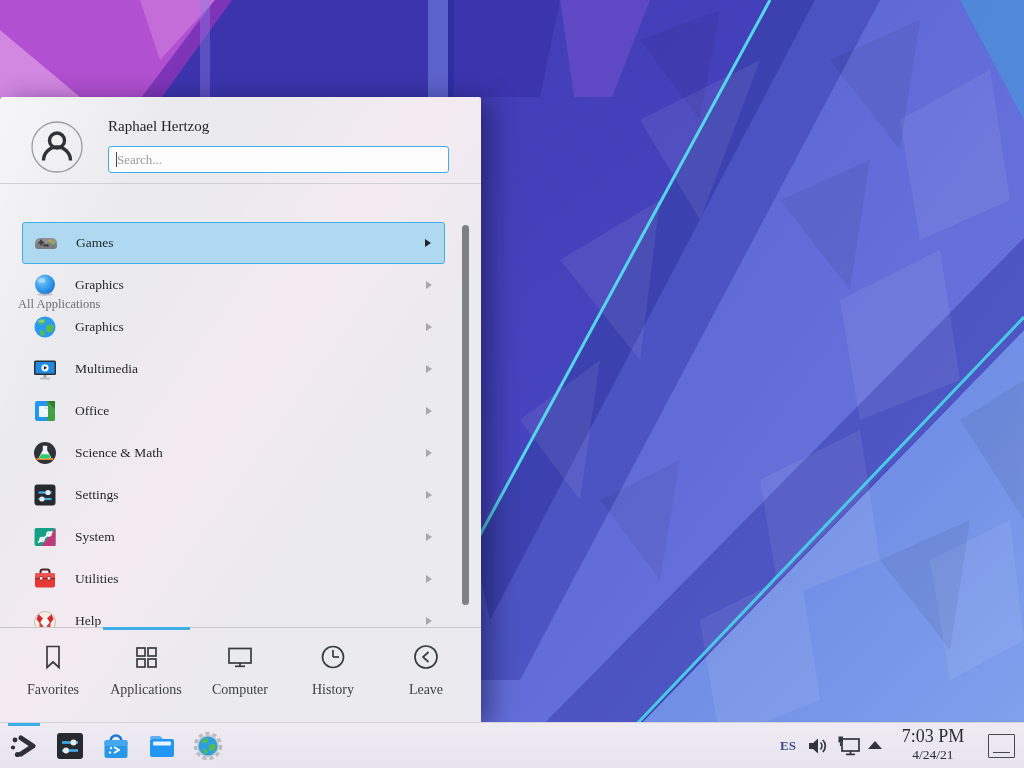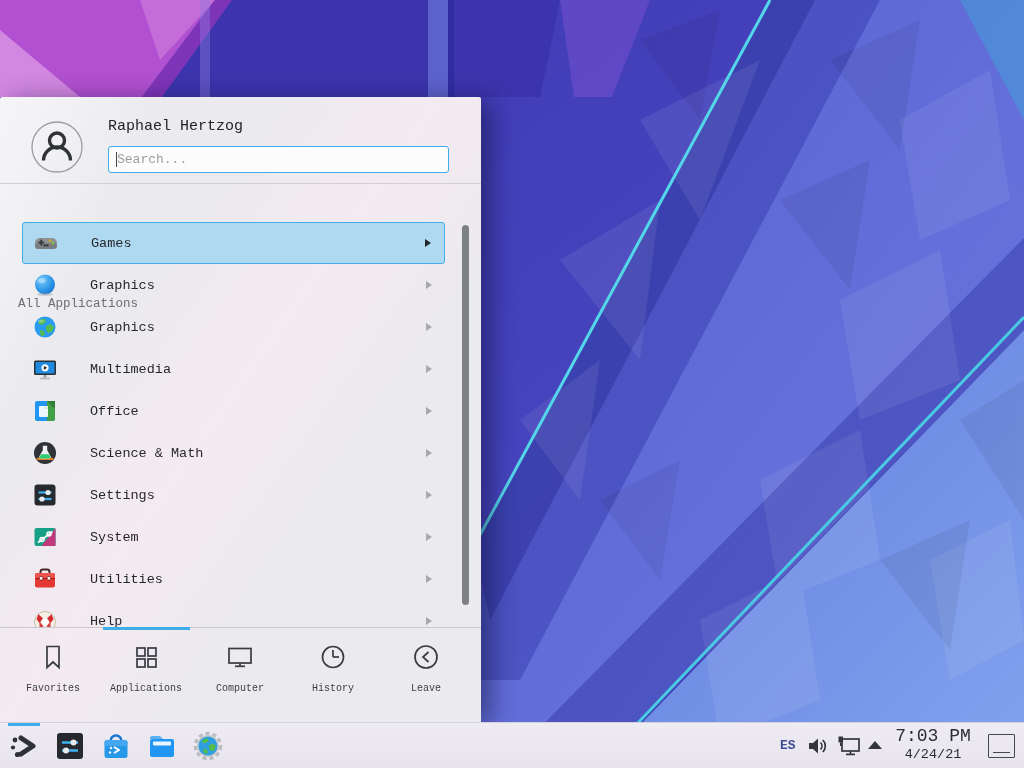--- a/index.html
+++ b/index.html
@@ -1,17 +1,17 @@
 <!DOCTYPE html>
 <html><head>
 <meta charset="utf-8">
 <style>
   html,body{margin:0;padding:0;background:#222;}
   .screen{position:relative;width:1024px;height:768px;overflow:hidden;
-    font-family:Liberation Mono, monospace;
+    font-family:Liberation Serif, serif;
     -webkit-font-smoothing:antialiased;}
   .wallpaper{position:absolute;left:0;top:0;width:1024px;height:768px;}
 
   
   .menu{position:absolute;left:0;top:97px;width:481px;height:625px;
     background:
       linear-gradient(115deg, rgba(255,255,255,.55) 0%, rgba(255,255,255,0) 22%),
       linear-gradient(125deg, rgba(255,255,255,0) 30%, rgba(255,235,246,.45) 48%, rgba(255,255,255,0) 66%),
       #ebeaee;
     box-shadow:10px 4px 26px rgba(8,8,40,.45);
@@ -26,34 +26,34 @@
     background:transparent;font-size:13px;color:#232629;font-family:inherit;padding:0;}
   .searchbox input::placeholder{color:#9a9da0;opacity:1;}
   .text-caret{position:absolute;left:7px;top:5px;width:1px;height:15px;background:#44484c;}
 
   .section-label{position:absolute;left:18px;top:200px;font-size:12.5px;color:#6c6f73;text-align:right;}
 
   .cat-list{position:absolute;left:0;top:125px;width:100%;height:405px;overflow:hidden;}
   .cat-row{position:absolute;left:22px;width:423px;height:42px;display:flex;align-items:center;
     box-sizing:border-box;border-radius:3px;}
   .cat-row .cat-icon{margin-left:10px;width:26px;height:26px;flex:0 0 26px;}
-  .cat-row .cat-label{margin-left:32px;font-size:13.5px;color:#26292c;flex:1;}
+  .cat-row .cat-label{margin-left:17px;font-size:13.5px;color:#26292c;flex:1;}
   .cat-row.sel{background:#aed9f0;border:1px solid #42aee8;}
   .arrow{width:0;height:0;border-top:4.5px solid transparent;border-bottom:4.5px solid transparent;
     border-left:6.5px solid #a7a9ac;margin-right:13px;}
   .sel .arrow{border-left-color:#232629;}
 
   .menu-scrollbar{position:absolute;left:462px;top:128px;width:7px;height:380px;
     background:#7e8184;border-radius:4px;}
 
   .footer-divider{position:absolute;left:0;top:530px;width:100%;height:1px;background:#c9c8cd;}
   .tab-indicator{position:absolute;left:103px;top:530px;width:87px;height:3px;background:#3daee9;}
   .ftab{position:absolute;top:537px;width:92px;height:80px;text-align:center;}
   .ftab svg{display:inline-block;margin-top:8px;}
-  .ftab .flabel{display:block;margin-top:6px;font-size:10px;color:#3b3f44;}
+  .ftab .flabel{display:block;margin-top:6px;font-size:14px;color:#3b3f44;}
 
   
   .taskbar{position:absolute;left:0;top:722px;width:1024px;height:46px;
     background:linear-gradient(#eeebf3,#e7e4ee);border-top:1px solid #d5d1dd;box-sizing:border-box;padding-left:28px;}
   .tbtn{position:absolute;top:7px;width:32px;height:32px;}
   .task-indicator{position:absolute;left:8px;top:0px;width:32px;height:3px;background:#3daee9;}
   .tray-text{position:absolute;top:15px;font-size:13px;font-weight:bold;color:#3e4c92;}
   .tray-icon{position:absolute;}
   .clock{position:absolute;left:891px;top:3px;width:84px;text-align:center;color:#2a2e33;}
   .clock .time{font-size:18px;line-height:21px;}

